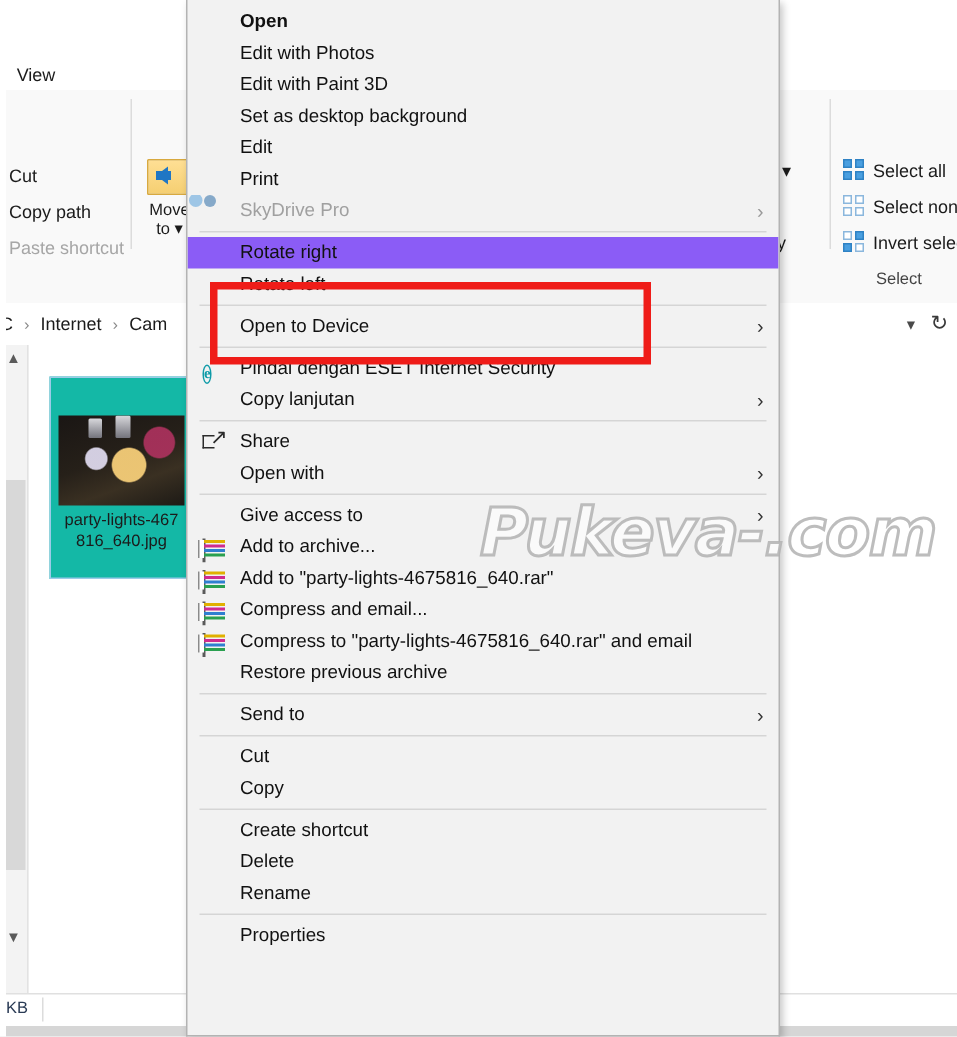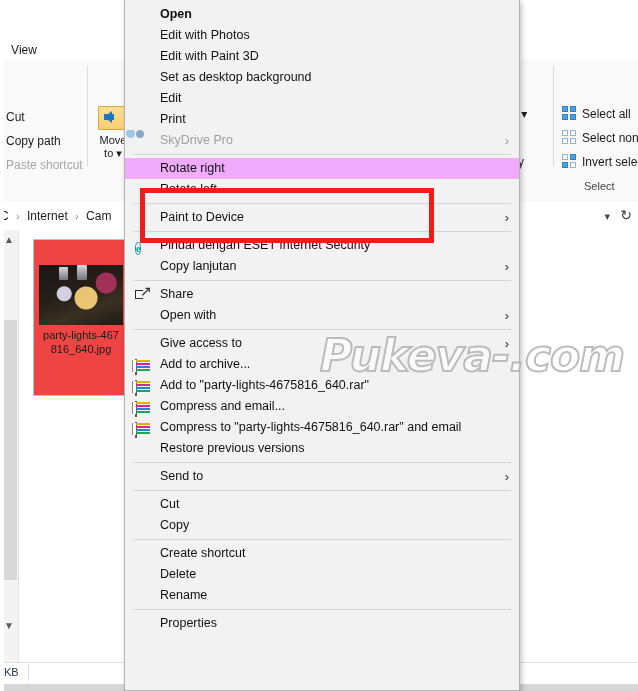--- a/index.html
+++ b/index.html
@@ -248,23 +248,23 @@
   .rail-track {
     position: absolute;
     left: 0; top: 90px;
     width: 17px; height: 260px;
     background: #d8d8d8;
   }
 
   
   .file-tile {
     position: absolute;
-    left: 33px; top: 9px;
-    width: 94px; height: 157px;
-    background: #ef4444;
+    left: 33px; top: 21px;
+    width: 94px; height: 135px;
+    background: #14b8a6;
     border: 1px solid #9ccbe8;
     box-sizing: border-box;
     overflow: hidden;
   }
   .thumb {
     position: absolute;
     left: 5px; top: 25px;
     width: 84px; height: 60px;
     background:
       radial-gradient(circle at 30% 48%, rgba(220,215,235,0.95) 0 7px, rgba(0,0,0,0) 8px),
@@ -342,21 +342,21 @@
     line-height: 21px;
     padding-left: 35px;
     padding-right: 26px;
     font-size: 12.5px;
     color: #111111;
     white-space: nowrap;
     overflow: hidden;
   }
   .mi.bold { font-weight: bold; }
   .mi.disabled { color: #a0a0a0; }
-  .mi.hot { background: #f0abfc; }
+  .mi.hot { background: #8b5cf6; }
   .mi .chev {
     position: absolute;
     right: 10px; top: 0;
     font-size: 13px;
     color: #333;
     line-height: 21px;
   }
   .mi.disabled .chev { color: #9a9a9a; }
   .mi-sep {
     height: 1px;
@@ -597,34 +597,34 @@
       <div class="mi"><span>Edit with Photos</span></div>
       <div class="mi"><span>Edit with Paint 3D</span></div>
       <div class="mi"><span>Set as desktop background</span></div>
       <div class="mi"><span>Edit</span></div>
       <div class="mi"><span>Print</span></div>
       <div class="mi disabled"><span class="mico"><span class="ic-cloud"></span></span><span>SkyDrive Pro</span><span class="chev">›</span></div>
       <div class="mi-sep"></div>
       <div class="mi hot"><span>Rotate right</span></div>
       <div class="mi"><span>Rotate left</span></div>
       <div class="mi-sep"></div>
-      <div class="mi"><span>Paint to Device</span><span class="chev">›</span></div>
+      <div class="mi"><span>Open to Device</span><span class="chev">›</span></div>
       <div class="mi-sep"></div>
       <div class="mi"><span class="mico"><span class="ic-eset">e</span></span><span>Pindai dengan ESET Internet Security</span></div>
       <div class="mi"><span>Copy lanjutan</span><span class="chev">›</span></div>
       <div class="mi-sep"></div>
       <div class="mi"><span class="mico"><span class="ic-share"></span></span><span>Share</span></div>
       <div class="mi"><span>Open with</span><span class="chev">›</span></div>
       <div class="mi-sep"></div>
       <div class="mi"><span>Give access to</span><span class="chev">›</span></div>
       <div class="mi"><span class="mico"><span class="ic-rar"><span></span><span></span><span></span><span></span></span></span><span>Add to archive...</span></div>
       <div class="mi"><span class="mico"><span class="ic-rar"><span></span><span></span><span></span><span></span></span></span><span>Add to "party-lights-4675816_640.rar"</span></div>
       <div class="mi"><span class="mico"><span class="ic-rar"><span></span><span></span><span></span><span></span></span></span><span>Compress and email...</span></div>
       <div class="mi"><span class="mico"><span class="ic-rar"><span></span><span></span><span></span><span></span></span></span><span>Compress to "party-lights-4675816_640.rar" and email</span></div>
-      <div class="mi"><span>Restore previous versions</span></div>
+      <div class="mi"><span>Restore previous archive</span></div>
       <div class="mi-sep"></div>
       <div class="mi"><span>Send to</span><span class="chev">›</span></div>
       <div class="mi-sep"></div>
       <div class="mi"><span>Cut</span></div>
       <div class="mi"><span>Copy</span></div>
       <div class="mi-sep"></div>
       <div class="mi"><span>Create shortcut</span></div>
       <div class="mi"><span>Delete</span></div>
       <div class="mi"><span>Rename</span></div>
       <div class="mi-sep"></div>

